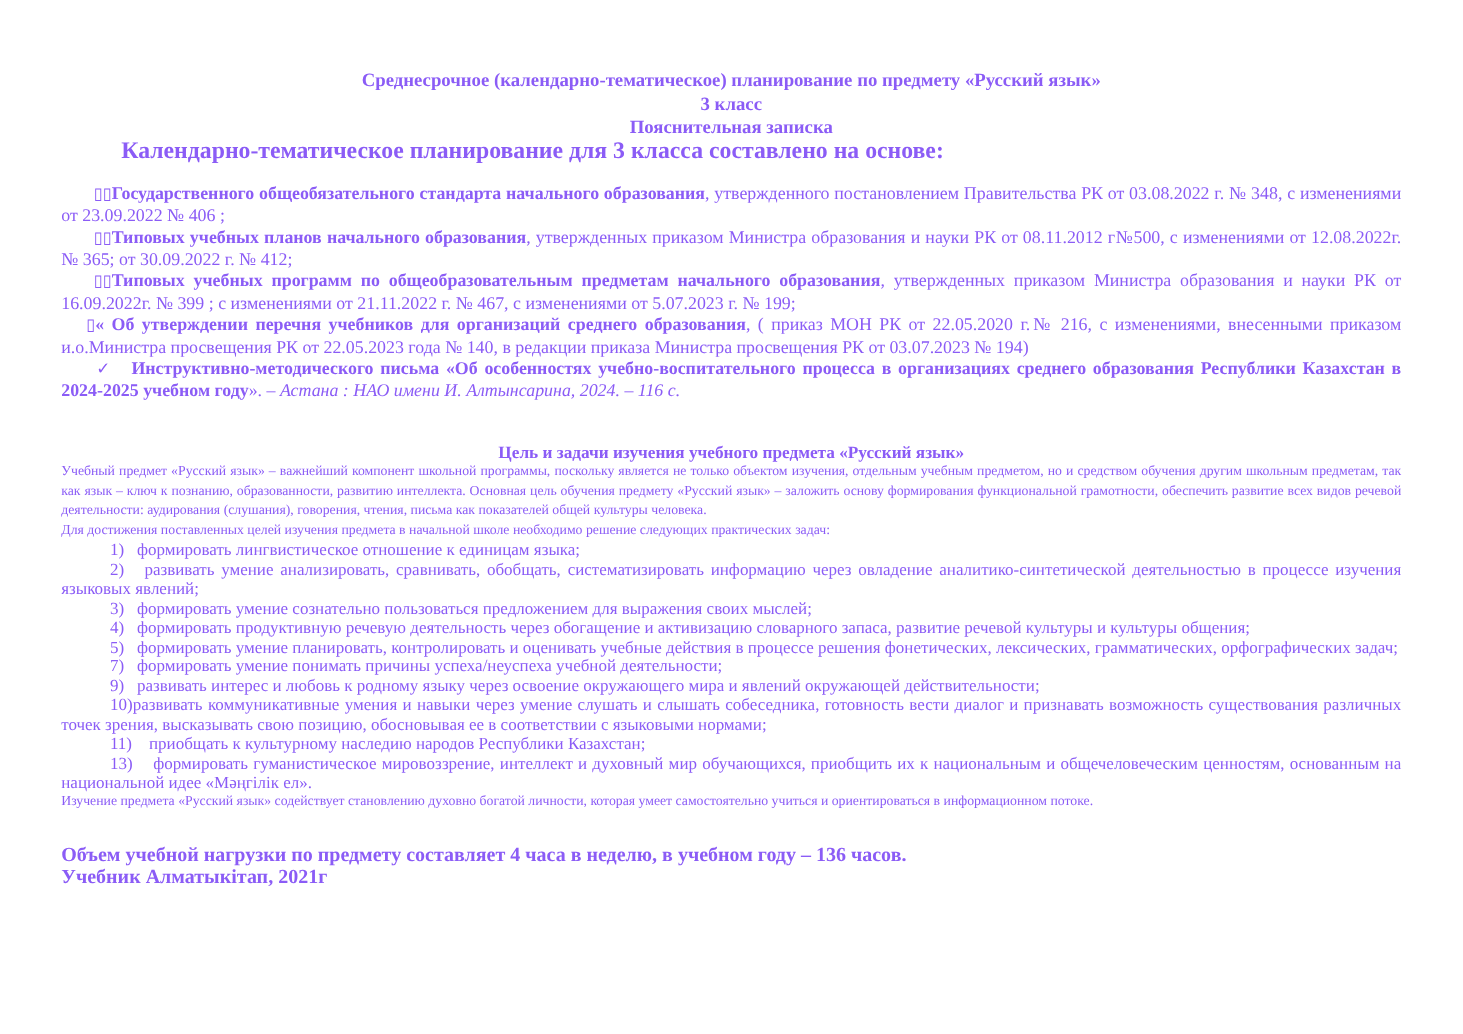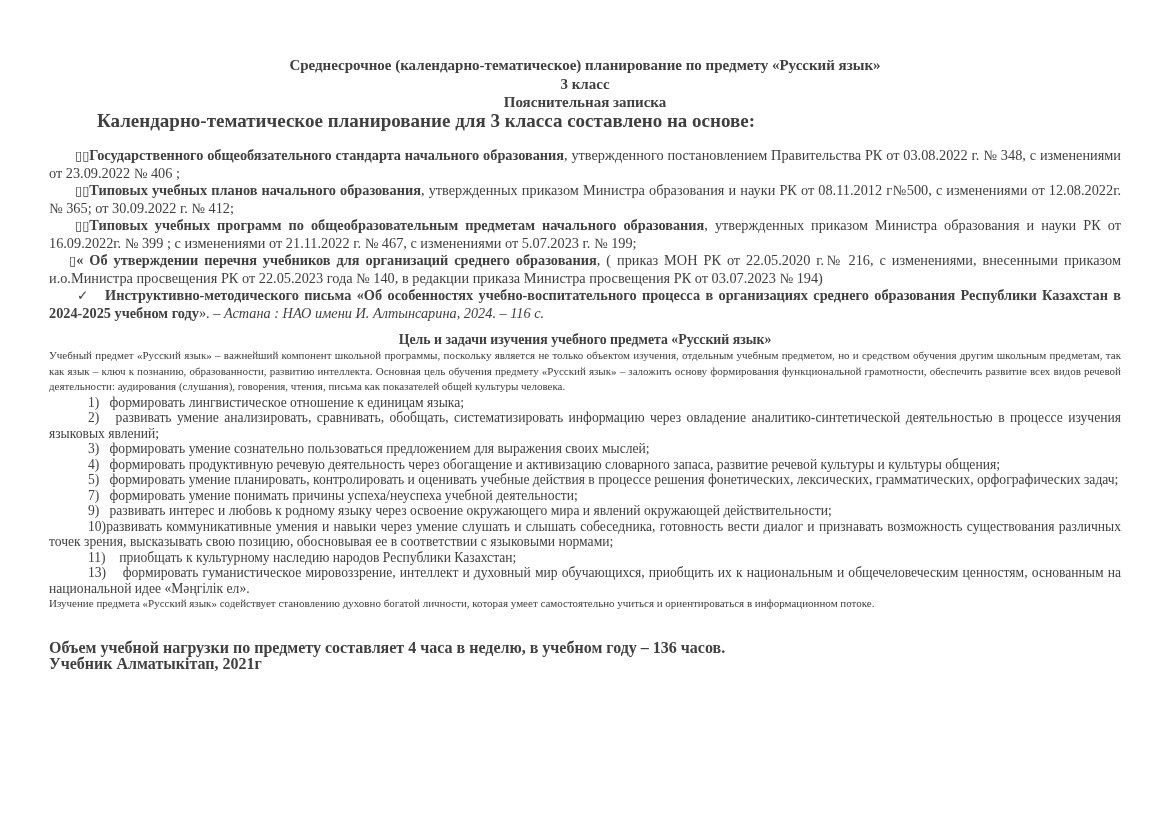--- a/index.html
+++ b/index.html
@@ -1,33 +1,33 @@
 <!DOCTYPE html>
 <html><head>
 <meta charset="utf-8">
 <style>
   html,body{margin:0;padding:0;background:#ffffff;}
   .page{
-    width:1170px;height:827px;box-sizing:border-box;background:#ffffff;color:#404040;
+    width:1170px;height:827px;box-sizing:border-box;background:#ffffff;color:#8b5cf6;
     font-family:"Liberation Serif",serif;
     padding:56px 49px 0 49px;overflow:hidden;position:relative;
   }
   p{margin:0;}
   .center{text-align:center;}
   .head{font-size:15px;line-height:18.5px;font-weight:bold;}
   .intro{font-size:19px;line-height:18.5px;font-weight:bold;text-indent:48px;}
   .basis{margin-top:17px;}
   .basis-item{font-size:14.3px;line-height:17.5px;text-align:justify;text-indent:26px;}
   .basis-item:nth-child(4){text-indent:20px;}
   .basis-item:nth-child(5){text-indent:28px;}
   .basis-item .marker{font-family:"DejaVu Sans",sans-serif;font-weight:bold;font-size:13px;}
   .basis-item:nth-child(5) .marker{font-size:13.5px;margin-right:15px;}
   .basis-item .b{font-weight:bold;}
   .basis-item .it{font-style:italic;}
-  .goals-heading{margin-top:10px;font-size:13.8px;line-height:16px;font-weight:bold;text-align:center;}
+  .goals-heading{margin-top:32px;font-size:13.8px;line-height:16px;font-weight:bold;text-align:center;}
   .body-p{font-size:11px;line-height:15.5px;text-align:justify;}
   .task{font-size:13.6px;line-height:15.5px;text-align:justify;text-indent:39px;}
   .task .num{white-space:pre;}
   .footer{margin-top:28px;}
   .footer p{font-size:16px;line-height:16.5px;font-weight:bold;}
 </style>
 </head>
 <body>
 
 <div class="page">
@@ -44,20 +44,21 @@
 
   <p class="basis-item"><span class="marker">▯▯</span><span class="b">Типовых учебных программ по общеобразовательным предметам начального образования</span><span class="r">, утвержденных приказом Министра образования и науки РК от  16.09.2022г. № 399 ; с изменениями от  21.11.2022 г. № 467, с изменениями  от 5.07.2023 г. № 199;</span><span class="it"></span></p>
 
   <p class="basis-item"><span class="marker">▯</span><span class="b">« Об утверждении перечня учебников для организаций среднего образования</span><span class="r">, ( приказ МОН РК от 22.05.2020 г.№ 216, с изменениями, внесенными приказом и.о.Министра просвещения РК от 22.05.2023 года № 140, в редакции приказа Министра просвещения РК от 03.07.2023 № 194)</span><span class="it"></span></p>
 
   <p class="basis-item"><span class="marker">✓</span><span class="b">Инструктивно-методического письма «Об особенностях учебно-воспитательного процесса в организациях среднего образования Республики Казахстан в 2024-2025 учебном году</span><span class="r">». </span><span class="it">– Астана : НАО имени И. Алтынсарина, 2024. – 116 с.</span></p>
 </div>
 
   <p class="goals-heading">Цель и задачи изучения учебного предмета «Русский язык»</p>
   <p class="body-p">Учебный предмет «Русский язык» – важнейший компонент школьной программы, поскольку является не только объектом изучения, отдельным учебным предметом, но и средством обучения другим школьным предметам, так как язык – ключ к познанию, образованности, развитию интеллекта. Основная цель обучения предмету «Русский язык» – заложить основу формирования функциональной грамотности, обеспечить развитие всех видов речевой деятельности: аудирования (слушания), говорения, чтения, письма как показателей общей культуры человека.</p>
+  <p class="body-p">Для достижения поставленных целей изучения предмета в начальной школе необходимо решение следующих практических задач:</p>
 
   <div id="tasks-list">
   <p class="task"><span class="num">1)   </span><span class="txt">формировать лингвистическое отношение к единицам языка;</span></p>
 
   <p class="task"><span class="num">2)   </span><span class="txt">развивать умение анализировать, сравнивать, обобщать, систематизировать информацию через овладение аналитико-синтетической деятельностью в процессе изучения языковых явлений;</span></p>
 
   <p class="task"><span class="num">3)   </span><span class="txt">формировать умение сознательно пользоваться предложением для выражения своих мыслей;</span></p>
 
   <p class="task"><span class="num">4)   </span><span class="txt">формировать продуктивную речевую деятельность через обогащение и активизацию словарного запаса, развитие речевой культуры и культуры общения;</span></p>
 

